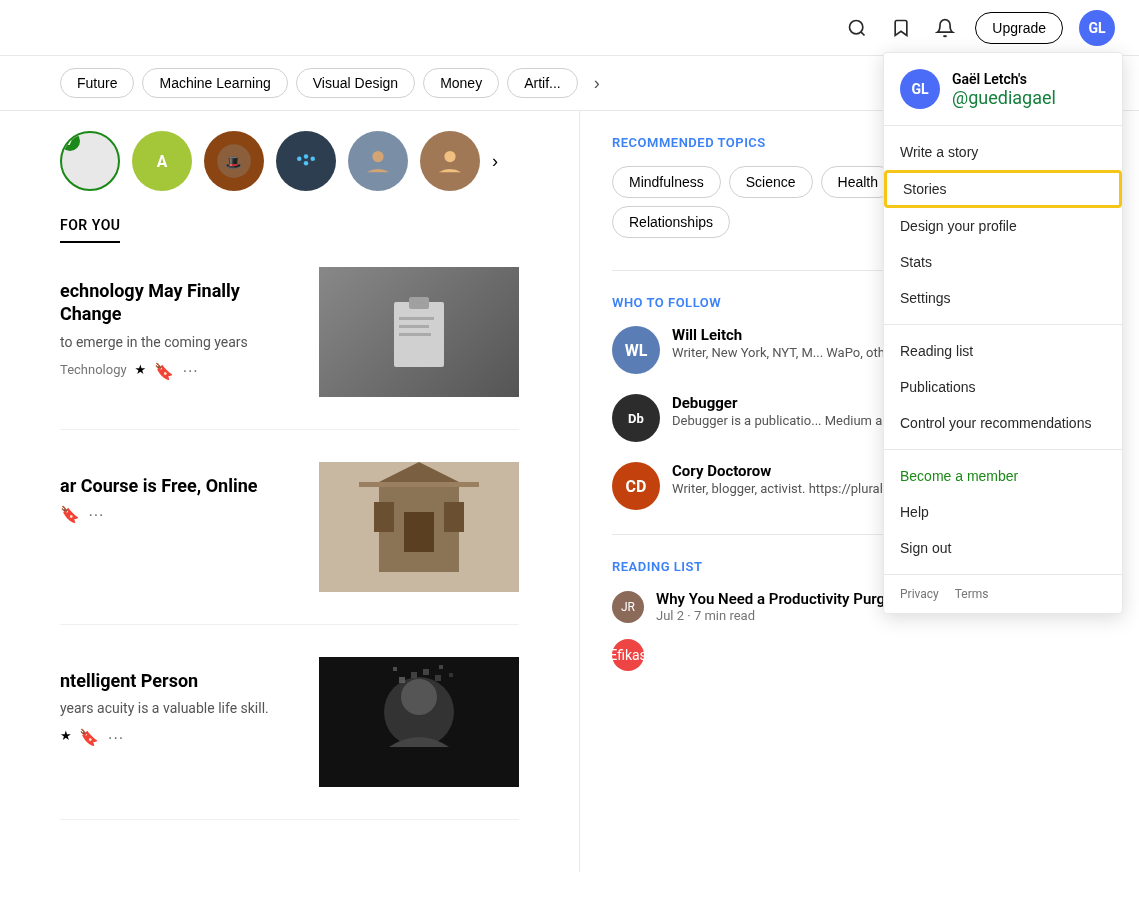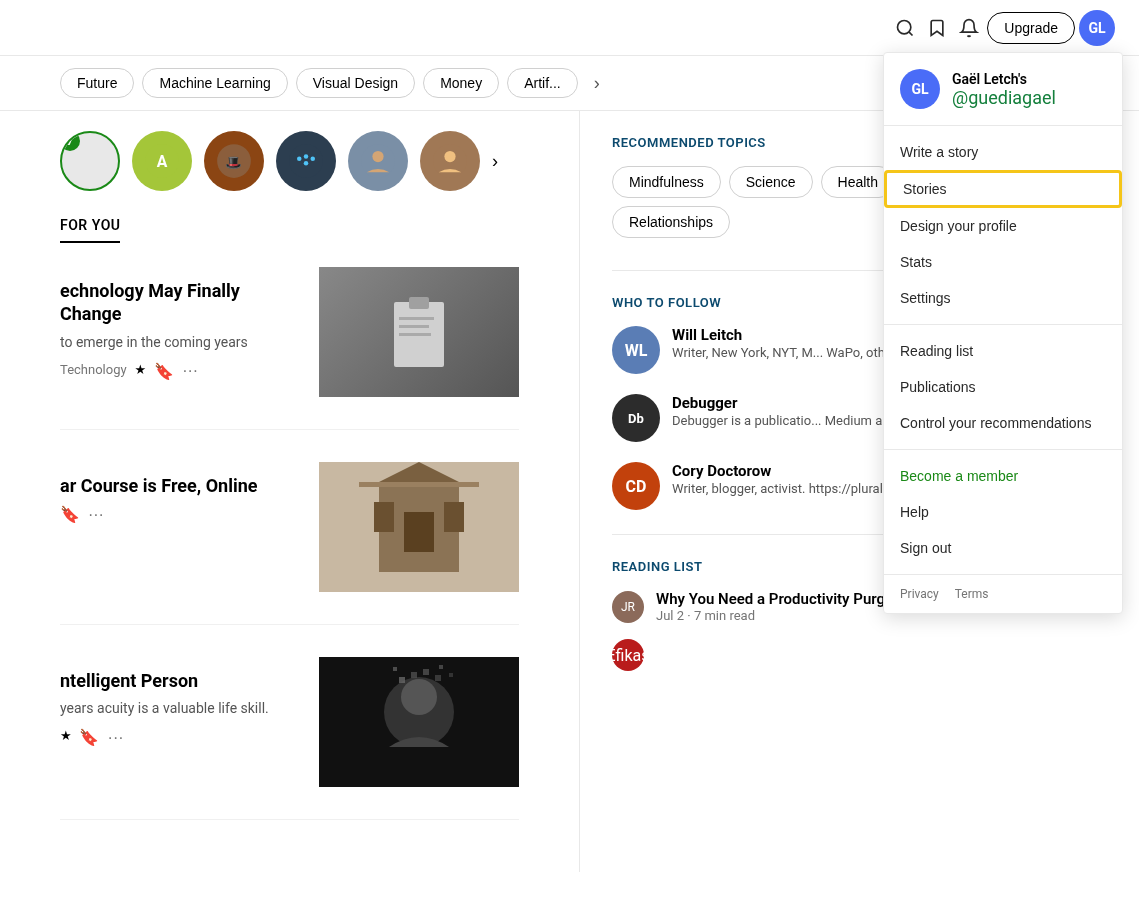--- a/index.html
+++ b/index.html
@@ -11,21 +11,21 @@
       align-items: center;
       justify-content: flex-end;
       padding: 12px 24px;
       border-bottom: 1px solid #e8e8e8;
       position: relative;
       height: 56px;
     }
     .header-actions {
       display: flex;
       align-items: center;
-      gap: 4px;
+      gap: 16px;
     }
     .icon-btn {
       background: none;
       border: none;
       cursor: pointer;
       display: flex;
       align-items: center;
       justify-content: center;
       color: #292929;
       font-size: 20px;
@@ -177,21 +177,21 @@
     .right-panel {
       width: 559px;
       padding: 24px 32px;
     }
     .section-title {
       font-size: 13px;
       font-weight: 600;
       letter-spacing: 0.5px;
       text-transform: uppercase;
       margin-bottom: 16px;
-      color: #0c4a6e;
+      color: #3b82f6;
     }
 
     
     .topics-grid {
       display: flex;
       flex-wrap: wrap;
       gap: 8px;
       margin-bottom: 32px;
     }
     .rec-topic {
@@ -565,21 +565,21 @@
         <div class="reading-title">Why You Need a Productivity Purge</div>
         <div class="reading-meta">
           <span>Jul 2</span>
           <span> · </span>
           <span>7 min read</span>
         </div>
       </div>
     </div>
 
     <div class="reading-item">
-      <div class="reading-avatar" style="background:#b91c1c; width:32px; height:32px; border-radius:50%; display:flex; align-items:center; justify-content:center; color:#fff; font-size:16px;">Efikas</div>
+      <div class="reading-avatar" style="background:#ef4444; width:32px; height:32px; border-radius:50%; display:flex; align-items:center; justify-content:center; color:#fff; font-size:14px;">Efikas</div>
     </div>
 
   </div>
 </div>
 
 <div class="dropdown-menu">
 
   <div class="dropdown-header">
     <div class="dropdown-avatar">GL</div>
     <div>

